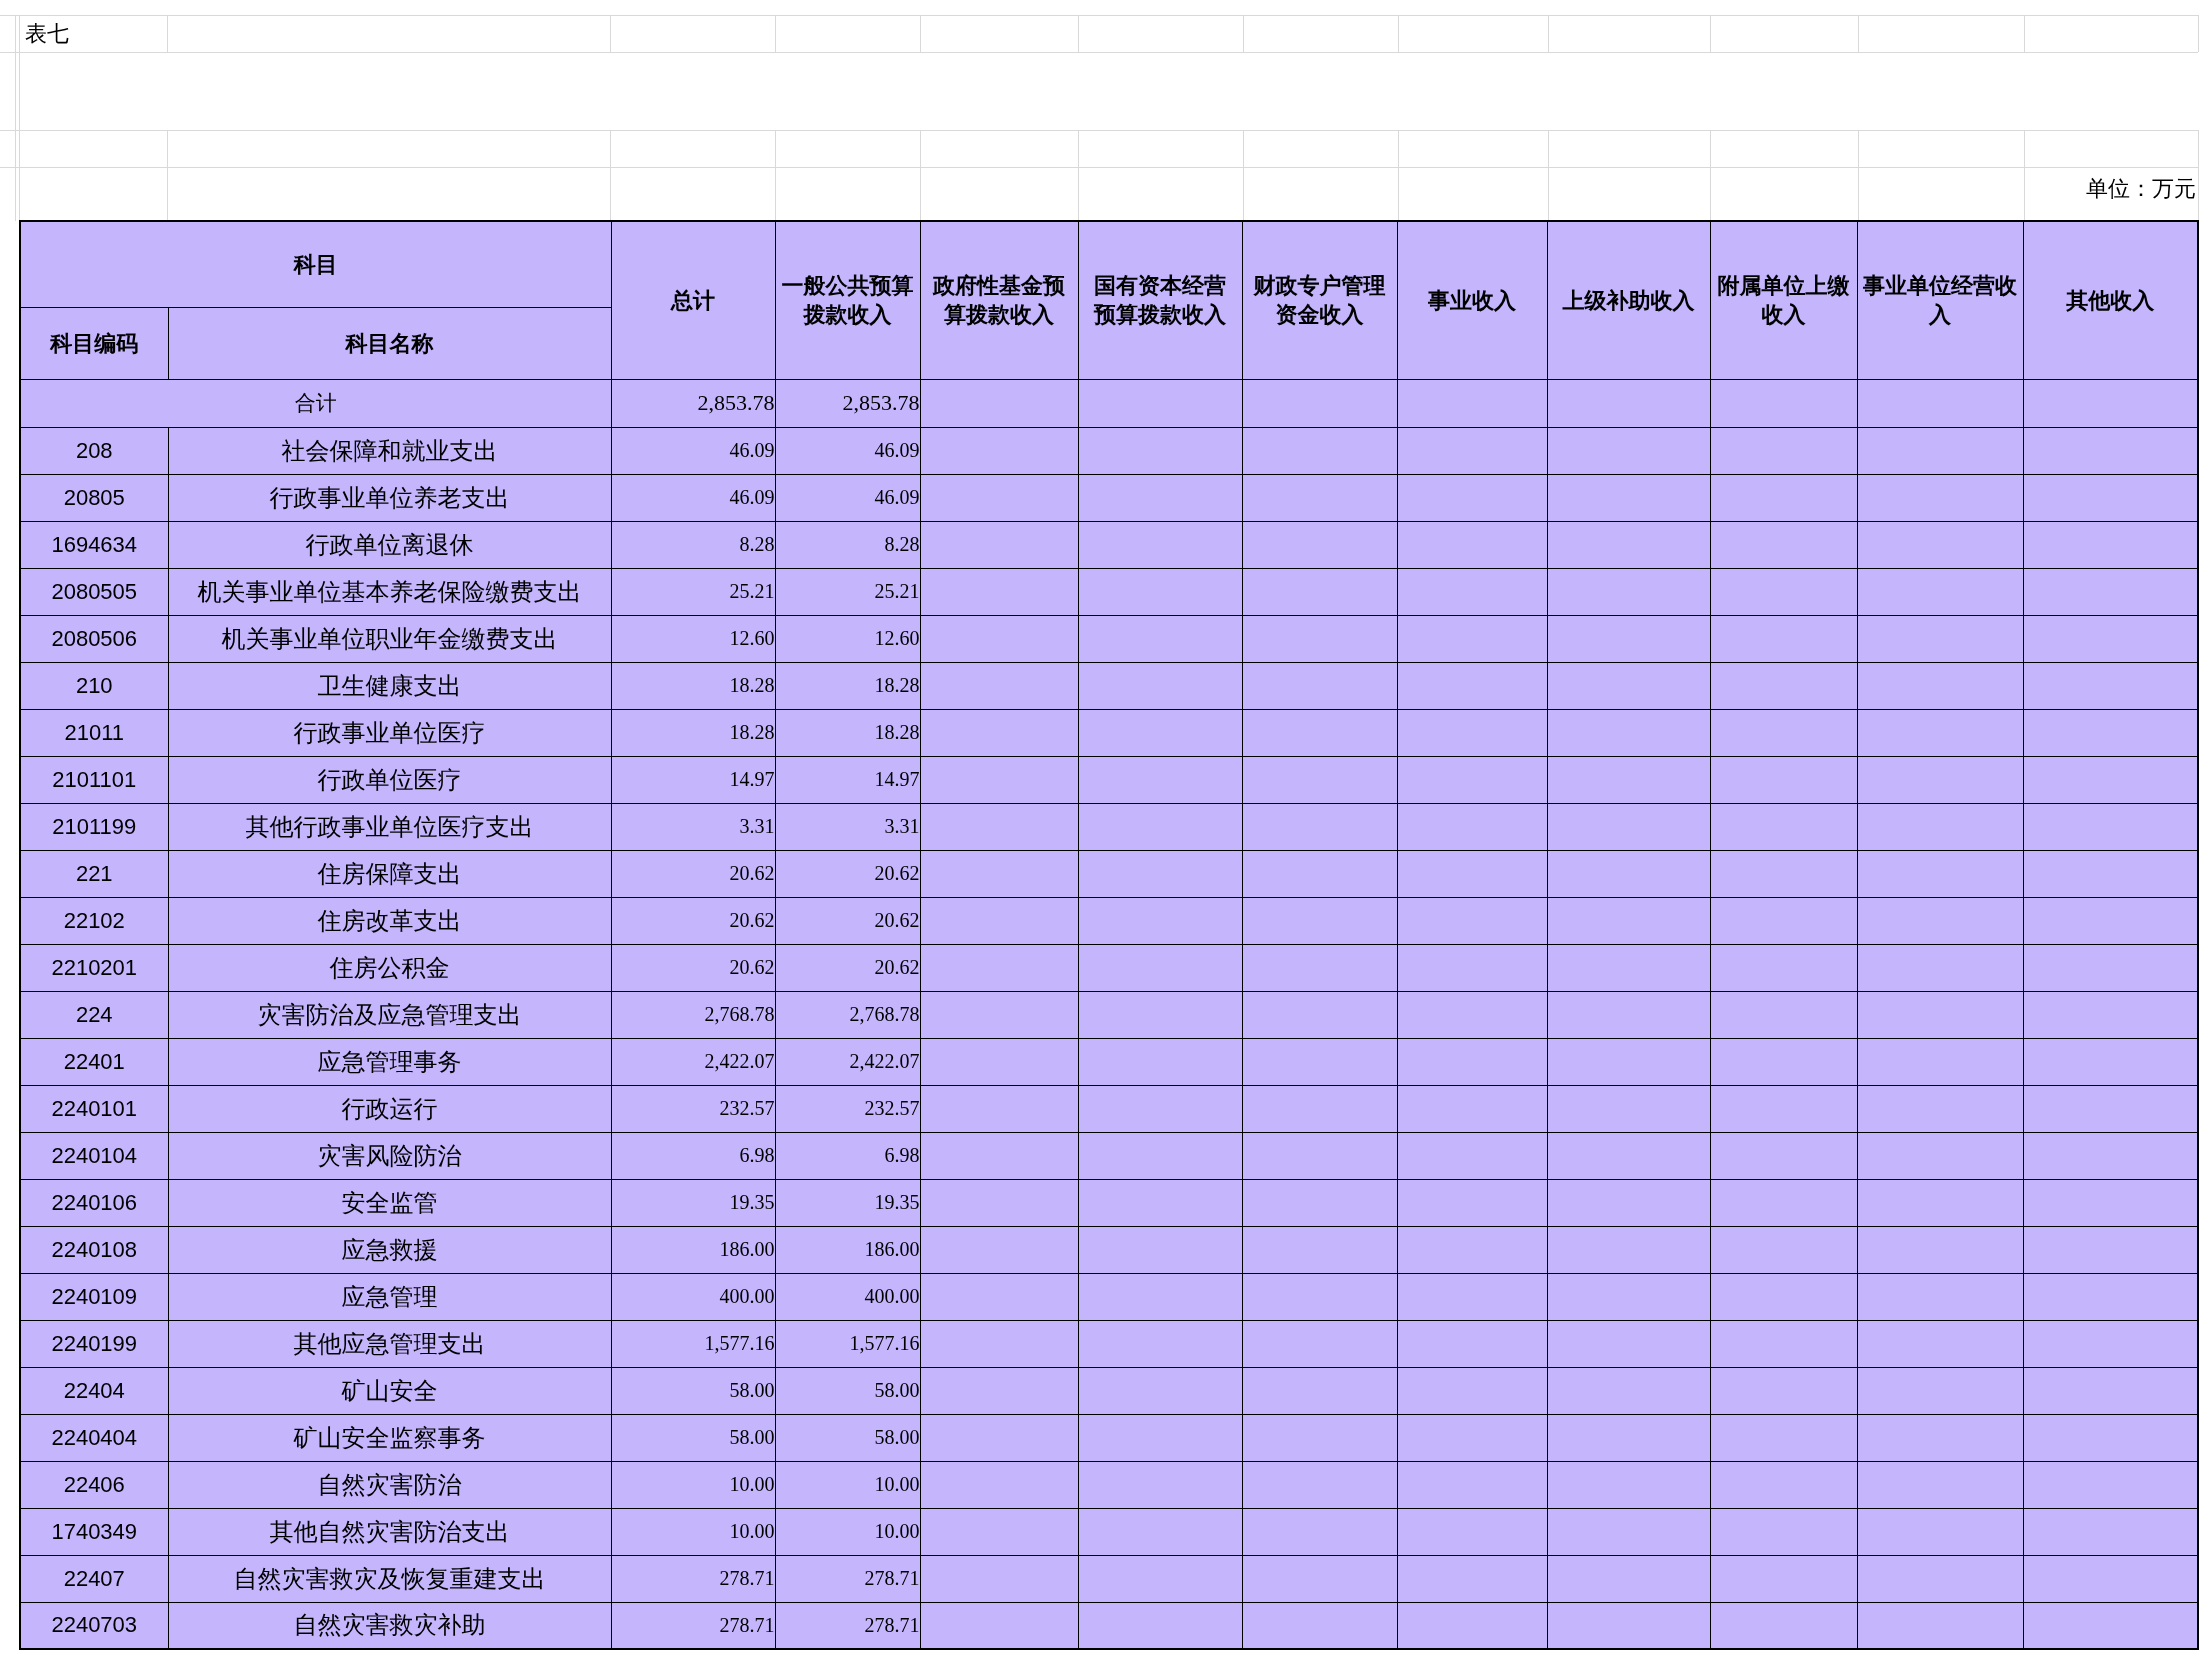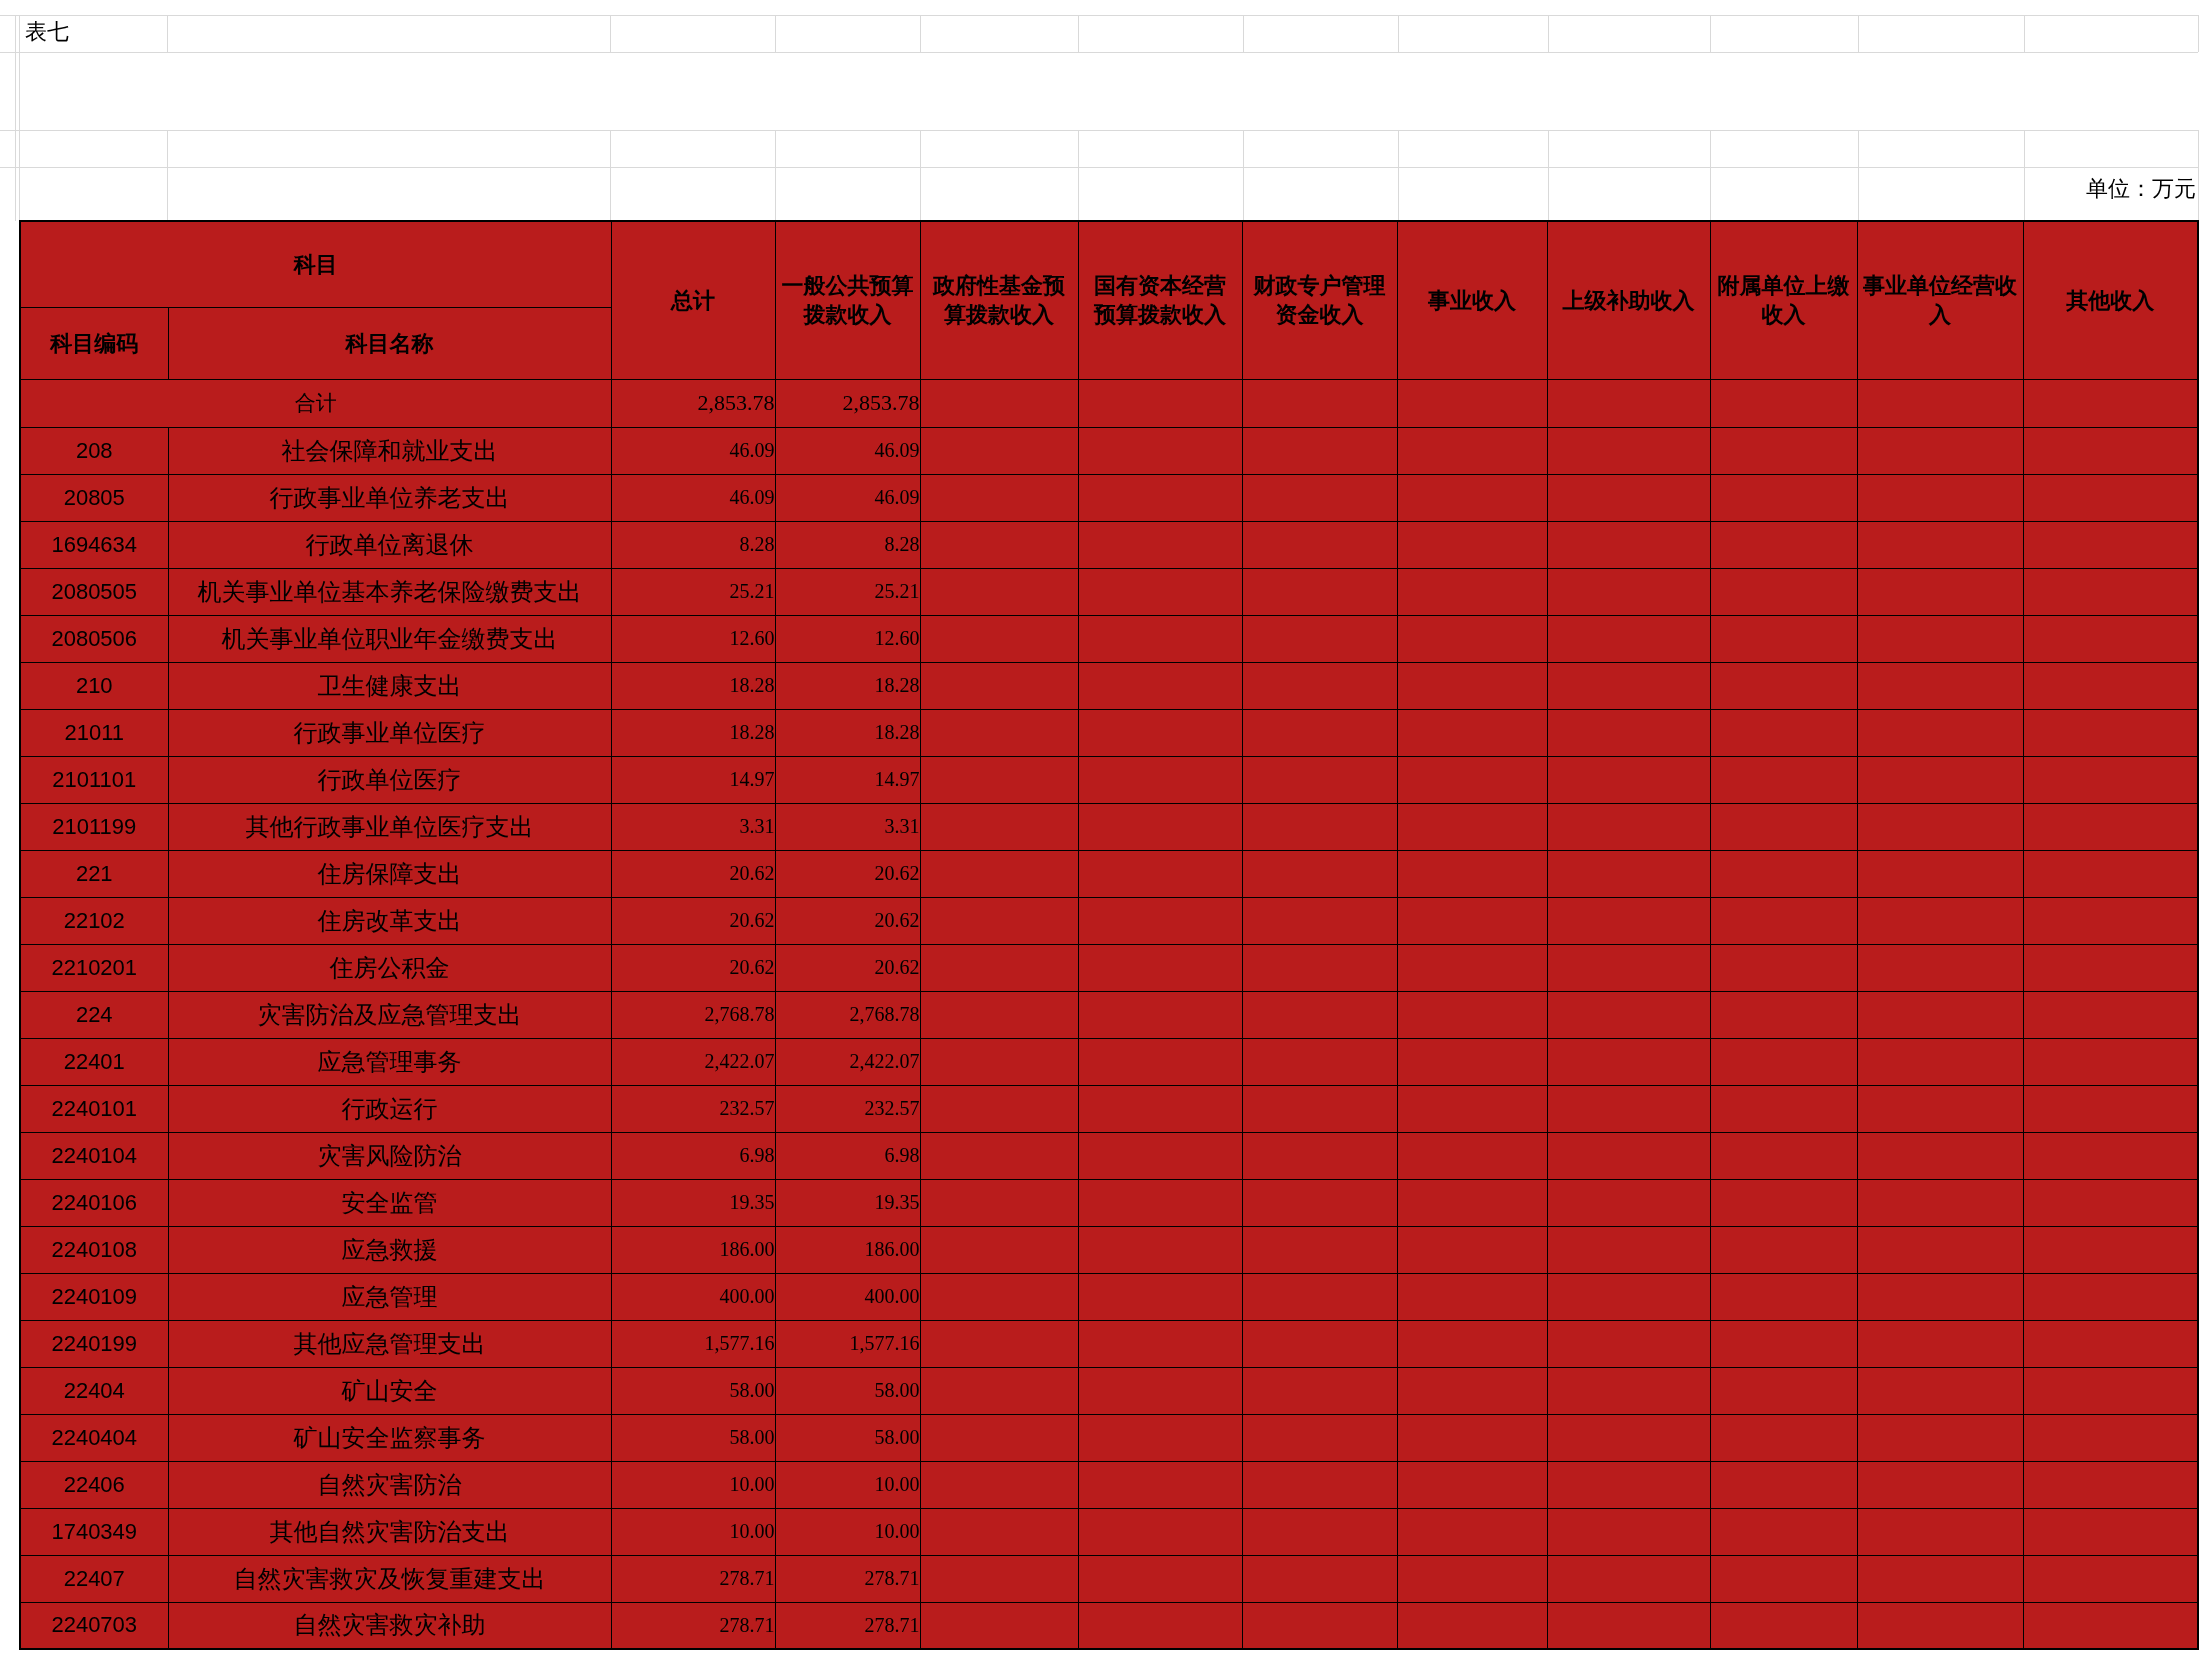--- a/index.html
+++ b/index.html
@@ -11,41 +11,41 @@
     font-family:"Liberation Serif","DejaVu Serif",serif;
     color:#000;
   }
   
   .hline{position:absolute;left:0;width:2198px;height:0.9px;background:#d9d9d9;}
   .vline{position:absolute;width:0.9px;background:#d9d9d9;}
 
   .sheet-label{
     position:absolute;left:25px;top:20px;
     font-size:22px;line-height:27.4px;
-    font-family:Liberation Mono, monospace;
+    font-family:Liberation Sans, sans-serif;
   }
   .main-title{
     position:absolute;left:0;top:50px;width:2208px;
     text-align:center;
     font-size:49px;line-height:53px;font-weight:bold;
     font-family:"Liberation Serif","DejaVu Serif",serif;
     letter-spacing:1.8px;
   }
   .unit-note{
     position:absolute;top:175px;right:12px;
     font-size:22px;line-height:27.4px;
     font-family:"Liberation Serif","DejaVu Serif",serif;
   }
 
   table.budget{
     position:absolute;left:19px;top:220px;
     border-collapse:collapse;
     table-layout:fixed;
     width:2179px;
-    background:#b91c1c;
+    background:#c4b5fd;
   }
   table.budget{border:2.7px solid #000;}
   table.budget th, table.budget td{
     border:1.8px solid #000;
     padding:0;
     vertical-align:middle;
     overflow:hidden;
   }
   table.budget thead th{
     font-family:"Liberation Sans","DejaVu Sans",sans-serif;

